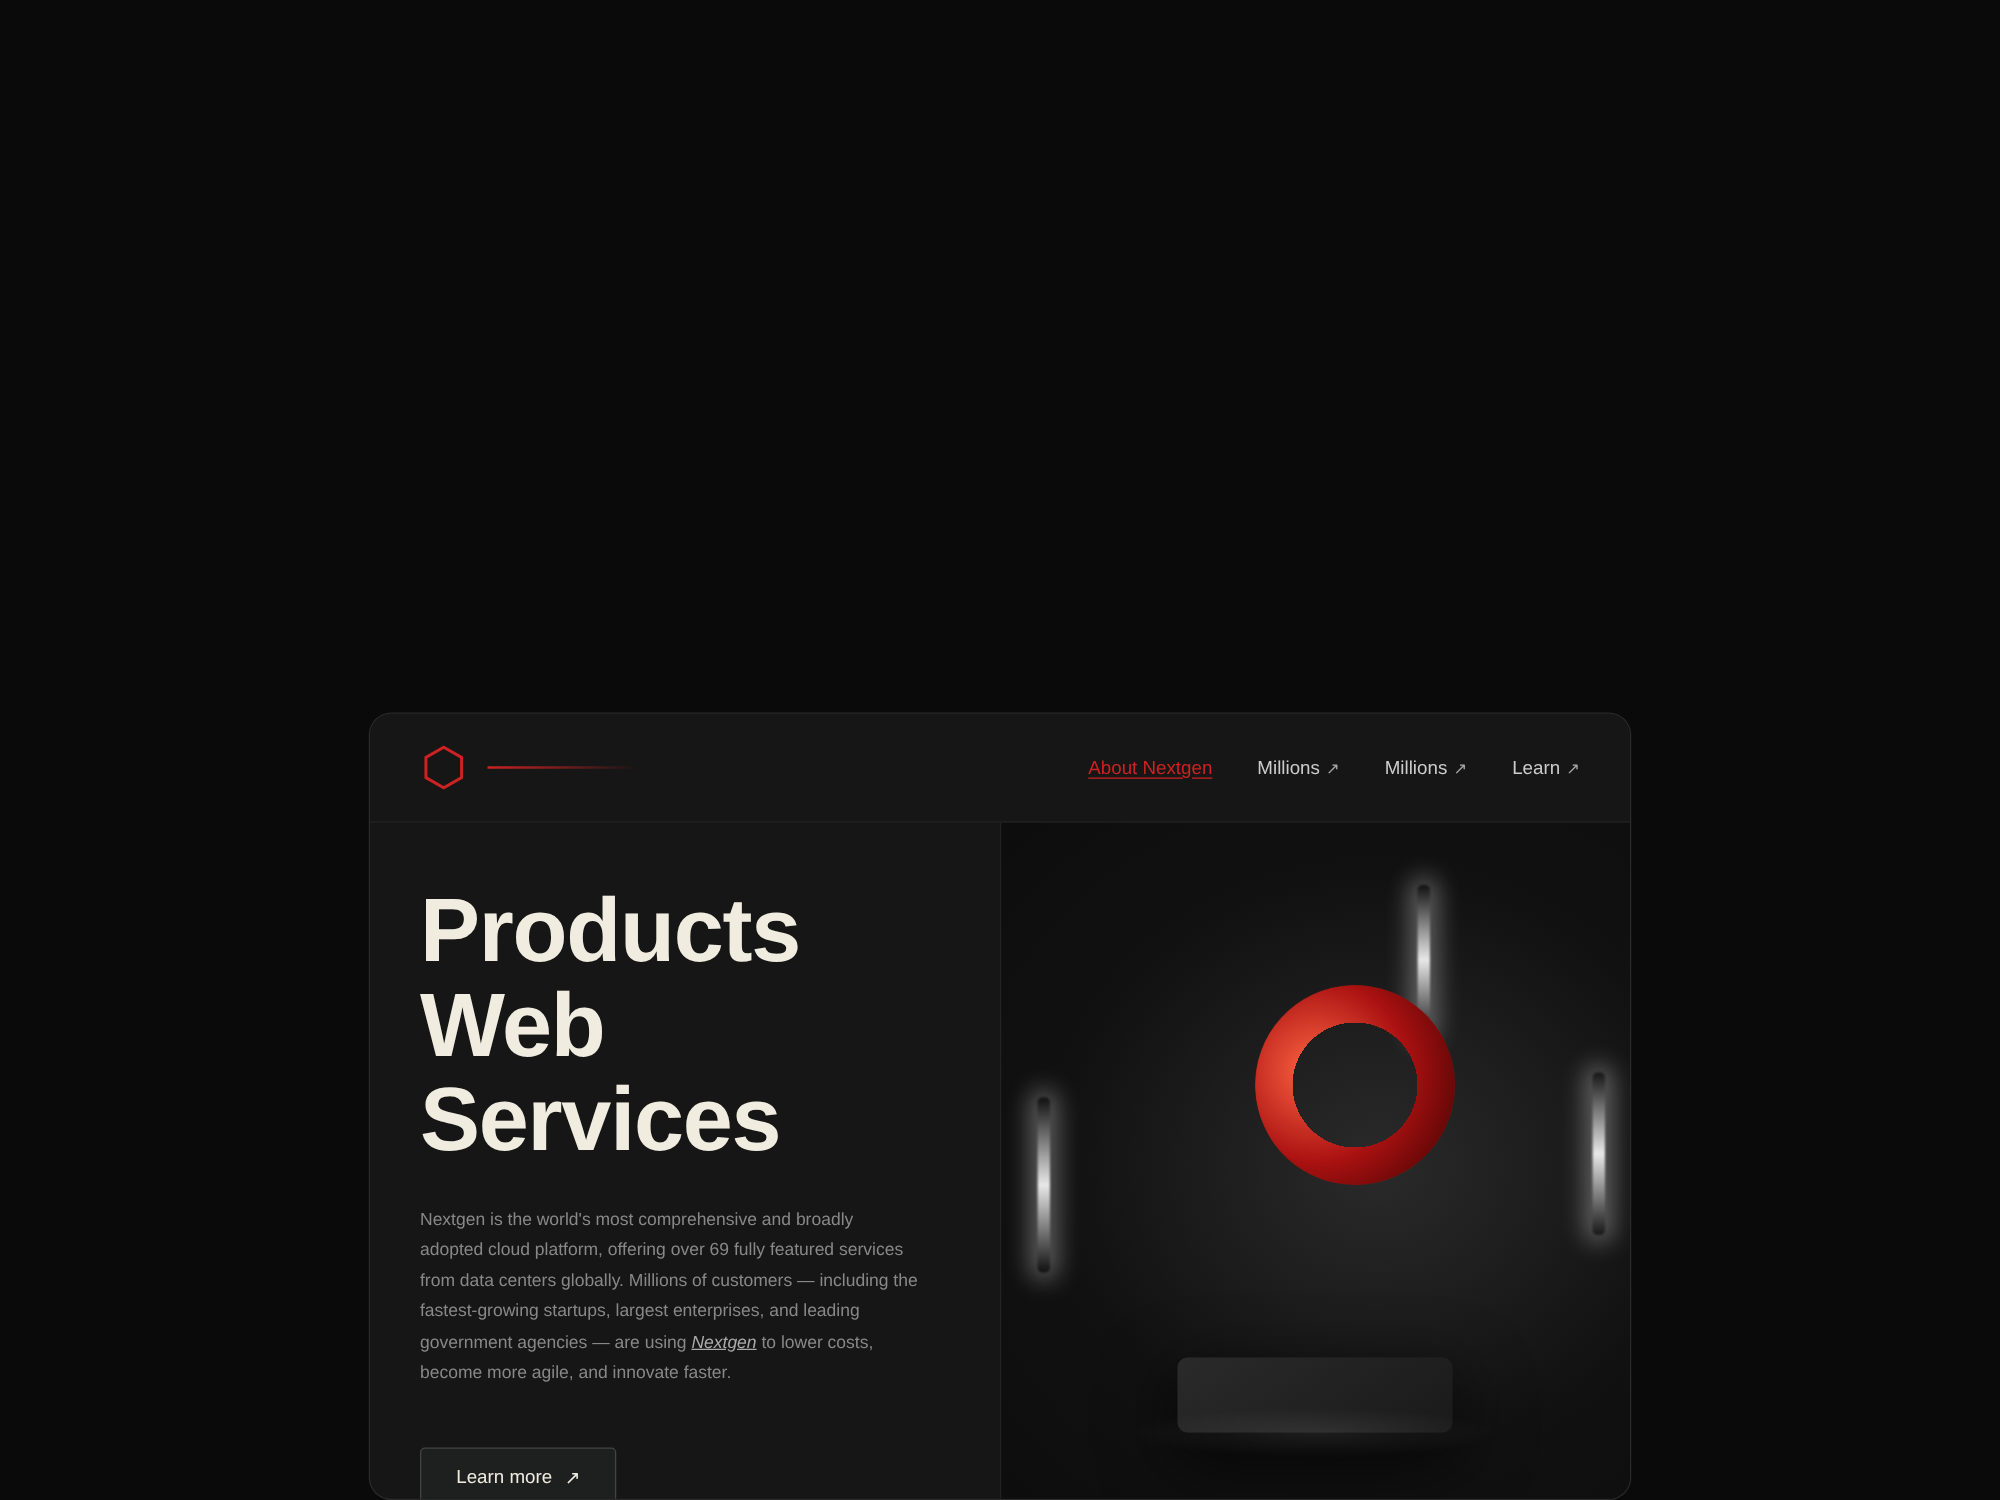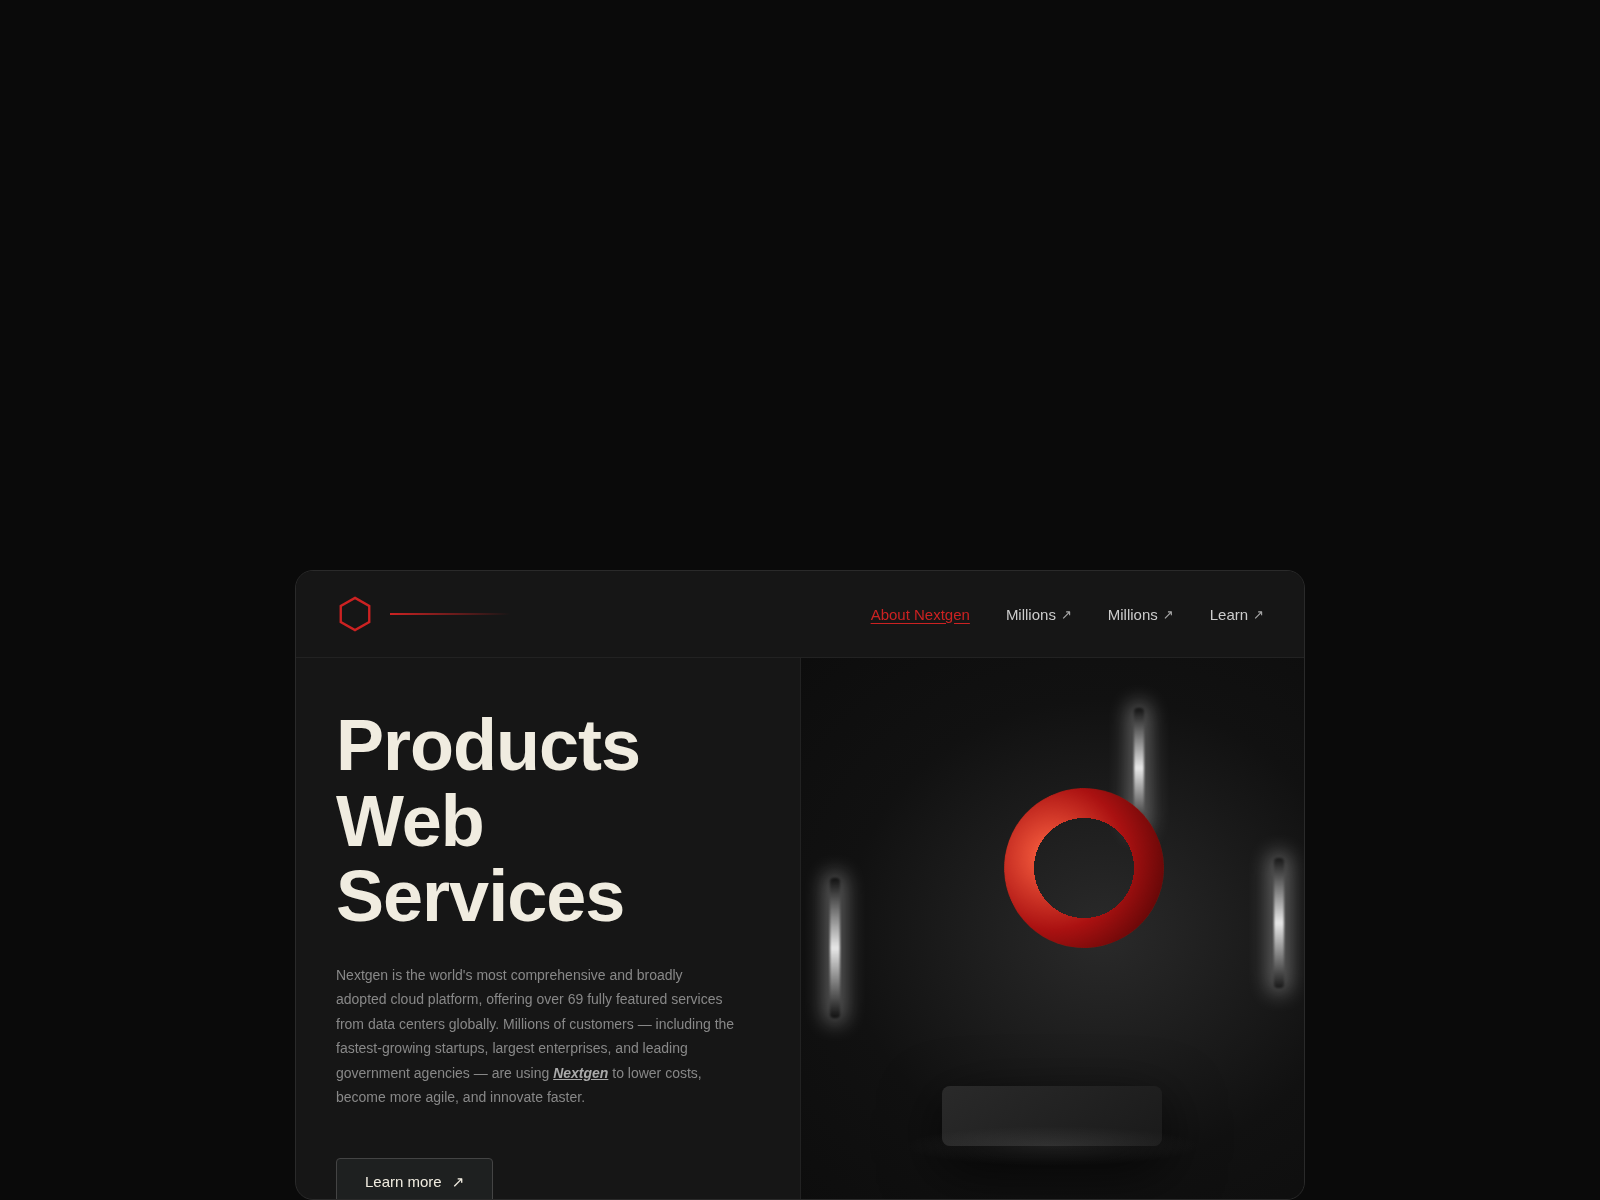--- a/index.html
+++ b/index.html
@@ -120,21 +120,21 @@
       font-size: 14px;
       color: #888;
       line-height: 1.75;
       max-width: 400px;
       margin-bottom: 36px;
     }
 
     .hero-description .brand-link {
       color: #aaa;
       text-decoration: underline;
-      font-weight: 700;
+      font-weight: 400;
       font-style: italic;
       cursor: pointer;
     }
 
     .learn-more-btn {
       display: inline-flex;
       align-items: center;
       gap: 10px;
       padding: 14px 28px;
       border: 1px solid #444;

